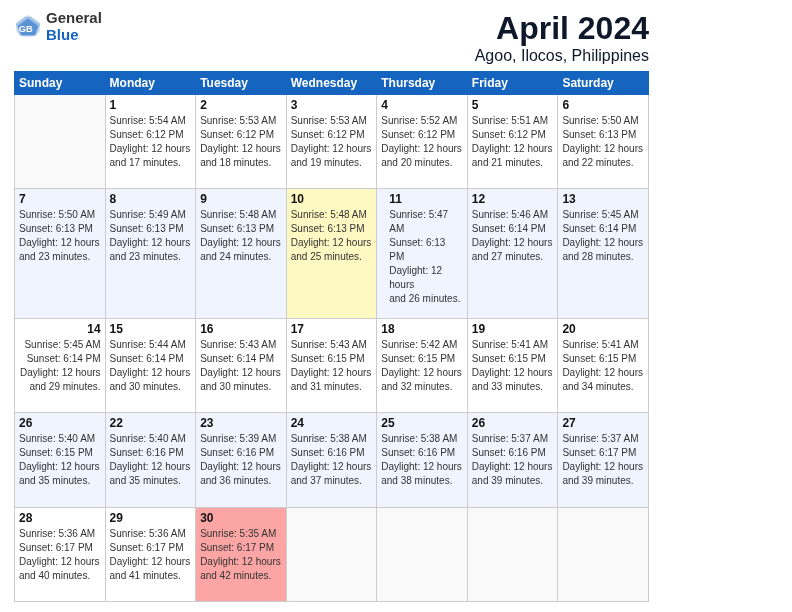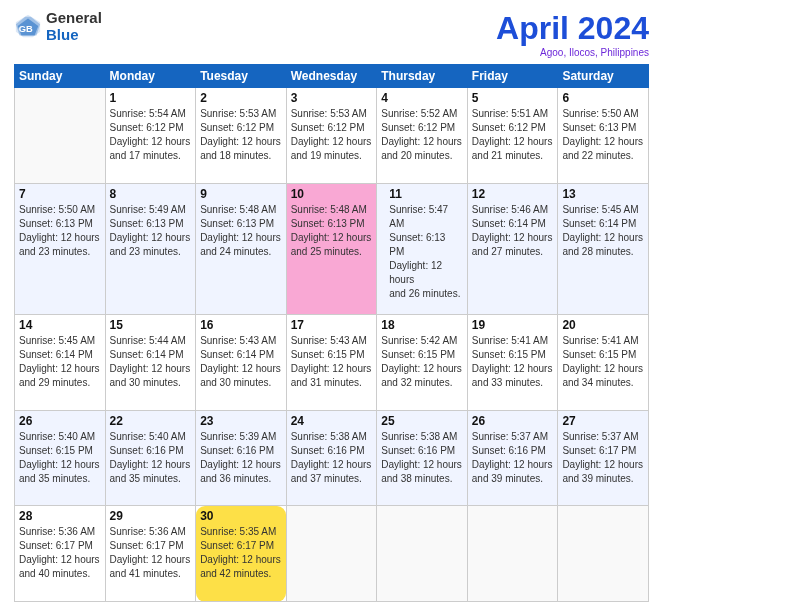--- a/index.html
+++ b/index.html
@@ -46,25 +46,25 @@
     .logo-icon {
       width: 28px;
       height: 28px;
     }
     .title-block {
       text-align: right;
     }
     .main-title {
       font-size: 32px;
       font-weight: bold;
-      color: #1d4ed8;
+      color: #0f172a;
     }
     .subtitle {
-      font-size: 10px;
-      color: #6d28d9;
+      font-size: 16px;
+      color: #0f172a;
     }
     .calendar {
       flex: 1;
       border: 1px solid #14b8a6;
       border-collapse: collapse;
       width: 100%;
       table-layout: fixed;
     }
     .calendar th {
       background: #1565c0;
@@ -192,21 +192,21 @@
 Daylight: 12 hours
 and 23 minutes.</div>
           </td>
           <td style="background: rgb(240, 244, 255);">
             <span class="day-number">9</span>
             <div class="day-info" style="white-space: pre-line;">Sunrise: 5:48 AM
 Sunset: 6:13 PM
 Daylight: 12 hours
 and 24 minutes.</div>
           </td>
-          <td style="background: #f9a8d4;">
+          <td style="background: #fef9c3;">
             <span class="day-number">10</span>
             <div class="day-info" style="white-space: pre-line;">Sunrise: 5:48 AM
 Sunset: 6:13 PM
 Daylight: 12 hours
 and 25 minutes.</div>
           </td>
           <td style="background: rgb(240, 244, 255); padding-left: 12px;">
             <span class="day-number">11</span>
             <div class="day-info" style="white-space: pre-line;">Sunrise: 5:47 AM
 Sunset: 6:13 PM
@@ -222,21 +222,21 @@
           </td>
           <td style="background: rgb(240, 244, 255);">
             <span class="day-number">13</span>
             <div class="day-info" style="white-space: pre-line;">Sunrise: 5:45 AM
 Sunset: 6:14 PM
 Daylight: 12 hours
 and 28 minutes.</div>
           </td>
         </tr>
         <tr>
-          <td style="background: rgb(255, 255, 255);">
+          <td style="background: rgb(255, 255, 255); text-align: right;">
             <span class="day-number">14</span>
             <div class="day-info" style="white-space: pre-line;">Sunrise: 5:45 AM
 Sunset: 6:14 PM
 Daylight: 12 hours
 and 29 minutes.</div>
           </td>
           <td style="background: rgb(255, 255, 255);">
             <span class="day-number">15</span>
             <div class="day-info" style="white-space: pre-line;">Sunrise: 5:44 AM
 Sunset: 6:14 PM
@@ -338,21 +338,21 @@
 Daylight: 12 hours
 and 40 minutes.</div>
           </td>
           <td style="background: rgb(255, 255, 255);">
             <span class="day-number">29</span>
             <div class="day-info" style="white-space: pre-line;">Sunrise: 5:36 AM
 Sunset: 6:17 PM
 Daylight: 12 hours
 and 41 minutes.</div>
           </td>
-          <td style="background: #fde047; border-radius: 9px;">
+          <td style="background: #fca5a5;">
             <span class="day-number">30</span>
             <div class="day-info" style="white-space: pre-line;">Sunrise: 5:35 AM
 Sunset: 6:17 PM
 Daylight: 12 hours
 and 42 minutes.</div>
           </td>
           <td style="background: rgb(249, 249, 249);"></td>
           <td style="background: rgb(249, 249, 249);"></td>
           <td style="background: rgb(249, 249, 249);"></td>
           <td style="background: rgb(249, 249, 249);"></td>

